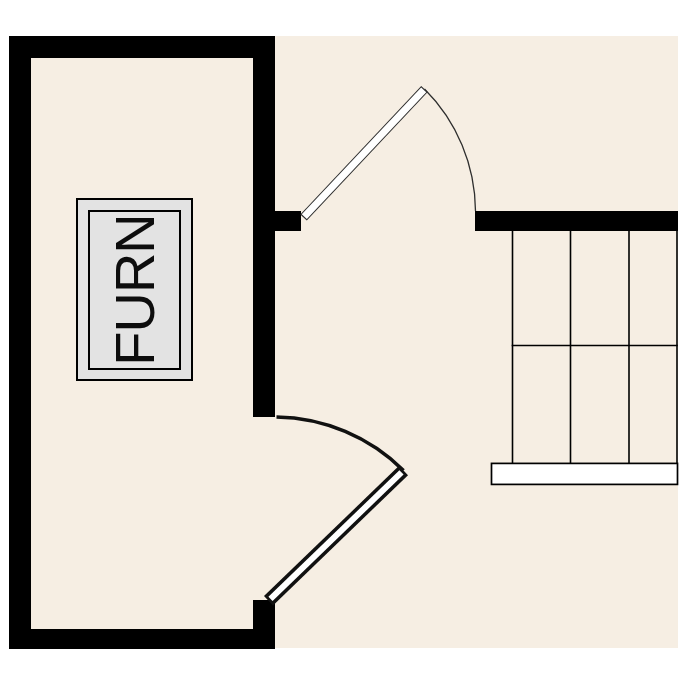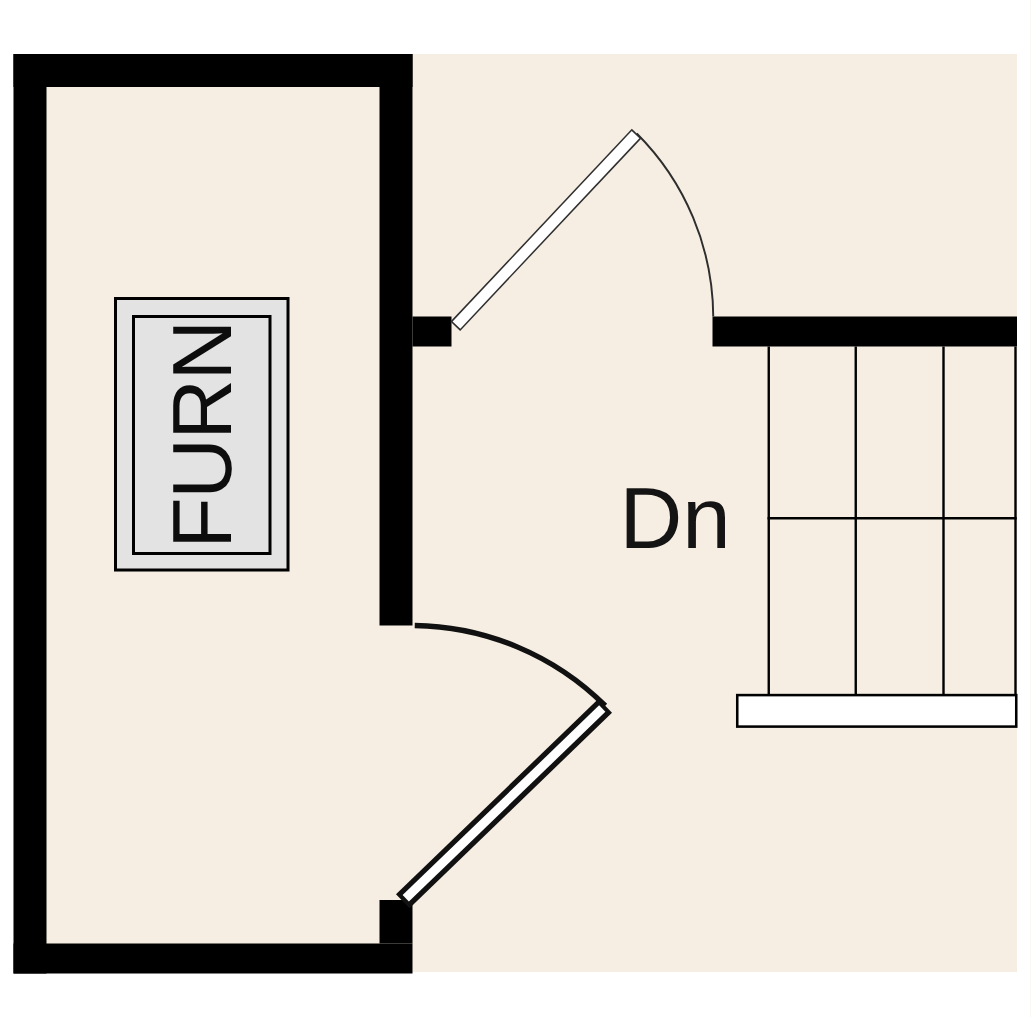--- a/index.html
+++ b/index.html
@@ -50,21 +50,20 @@
   <div class="wall jamb-top"></div>
   <div class="wall jamb-bottom"></div>
   <div class="wall wall-stair-head"></div>
 
   <div class="abs furnace">
     <div class="furnace-inner">
       <span class="furnace-label">FURN</span>
     </div>
   </div>
 
-  <div class="abs dn-label">Dn</div>
 
   <svg class="overlay" viewBox="0 0 687 687">
 
     <g stroke="#000000" stroke-width="1.6" fill="none">
       <line x1="512.5" y1="231" x2="512.5" y2="463"></line>
       <line x1="570.5" y1="231" x2="570.5" y2="463"></line>
       <line x1="629" y1="231" x2="629" y2="463"></line>
       <line x1="677" y1="231" x2="677" y2="463"></line>
       <line x1="511.7" y1="345.5" x2="677.8" y2="345.5"></line>
       <rect x="491.5" y="463.4" width="186" height="21" fill="#ffffff" stroke="#000000" stroke-width="1.7"></rect>

